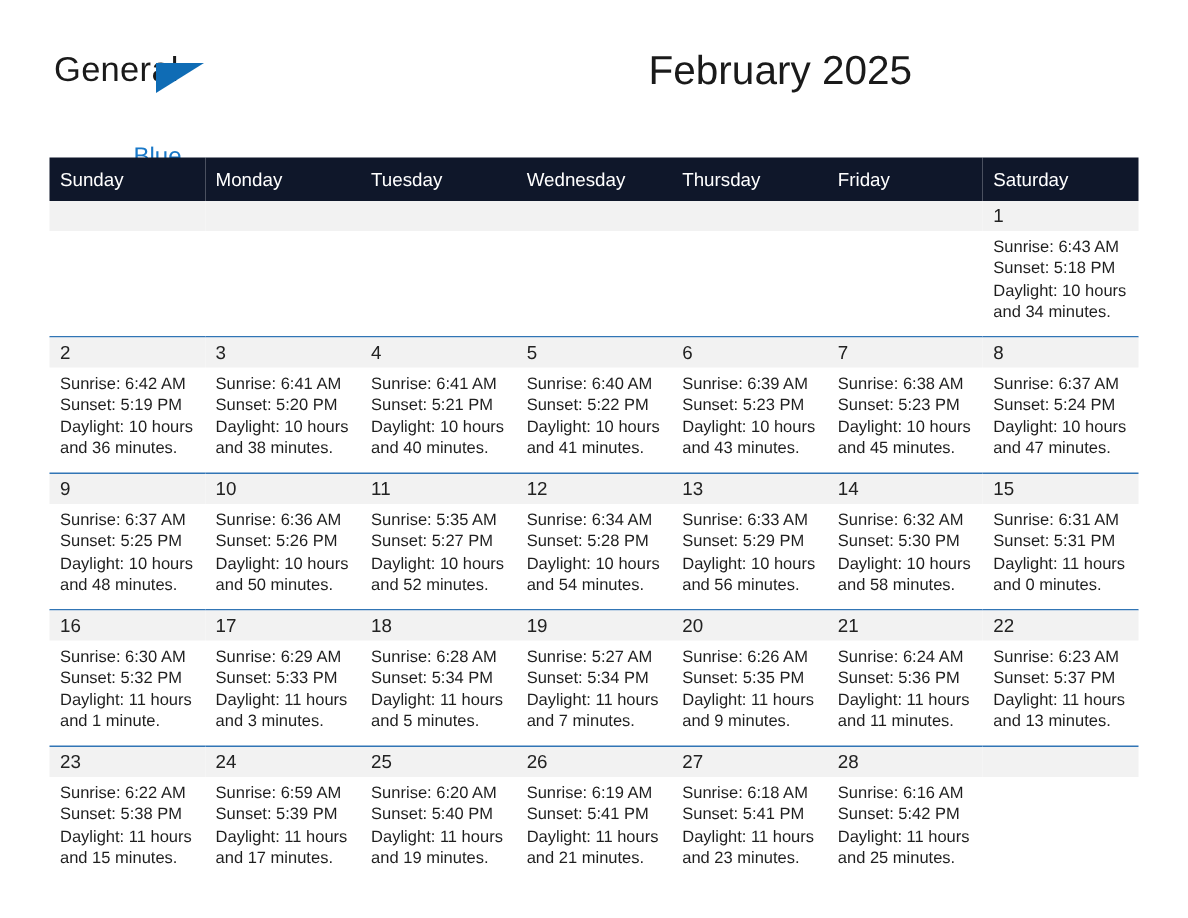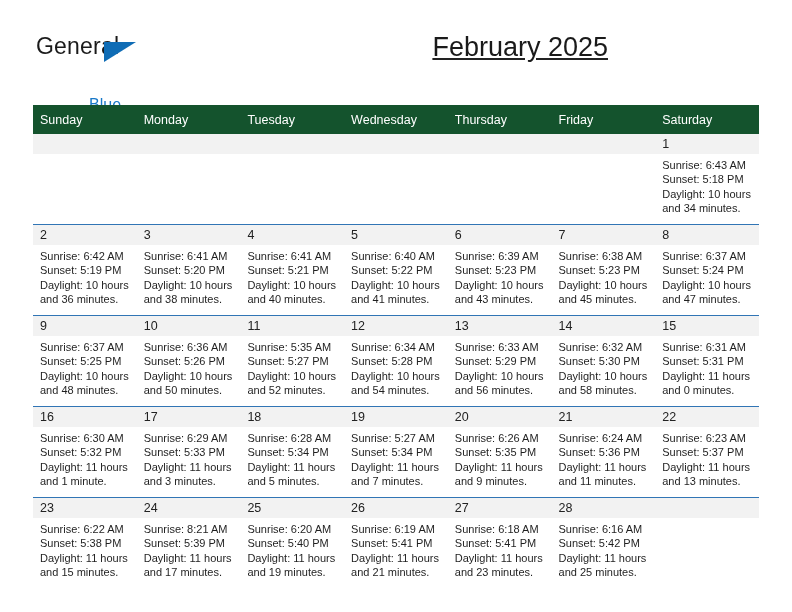--- a/index.html
+++ b/index.html
@@ -61,21 +61,20 @@
     font-size: 16px;
     color: #1878c8;
     font-family: Liberation Sans, sans-serif;
     margin-top: 40px;
   }
   .title-block {
     position: absolute;
     right: 36px;
     top: 30px;
     text-align: center;
-    text-decoration: underline;
   }
   .cal-title {
     font-size: 27px;
     color: #1a1a1a;
     line-height: 34px;
     white-space: nowrap;
   }
   .cal-subtitle {
     font-size: 14.5px;
     color: #1a1a1a;
@@ -87,21 +86,21 @@
   
   .calendar {
     position: absolute;
     left: 33px;
     top: 105px;
     width: 726px;
     border-collapse: collapse;
     table-layout: fixed;
   }
   .calendar th {
-    background: #14532d;
+    background: #0f172a;
     color: #ffffff;
     font-weight: normal;
     font-size: 12.5px;
     text-align: left;
     padding: 5px 0 5px 7px;
     height: 19px;
     border: none;
     margin-top: 28px;
   }
   .calendar td {
@@ -501,21 +500,21 @@
                 <div>Sunset: 5:38 PM</div>
                 <div>Daylight: 11 hours</div>
                 <div>and 15 minutes.</div>
               </div>
             </div>
           </td>
           <td>
             <div class="cell-inner">
               <div class="date-band">24</div>
               <div class="info">
-                <div>Sunrise: 8:21 AM</div>
+                <div>Sunrise: 6:59 AM</div>
                 <div>Sunset: 5:39 PM</div>
                 <div>Daylight: 11 hours</div>
                 <div>and 17 minutes.</div>
               </div>
             </div>
           </td>
           <td>
             <div class="cell-inner">
               <div class="date-band">25</div>
               <div class="info">

